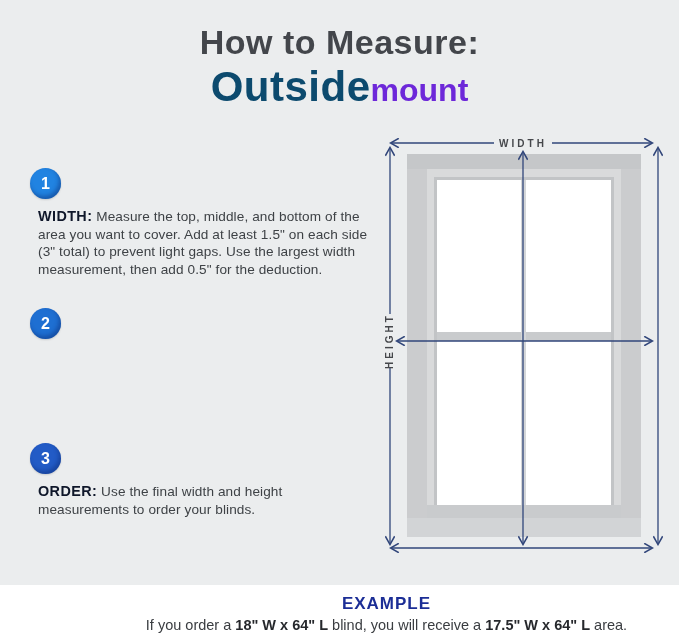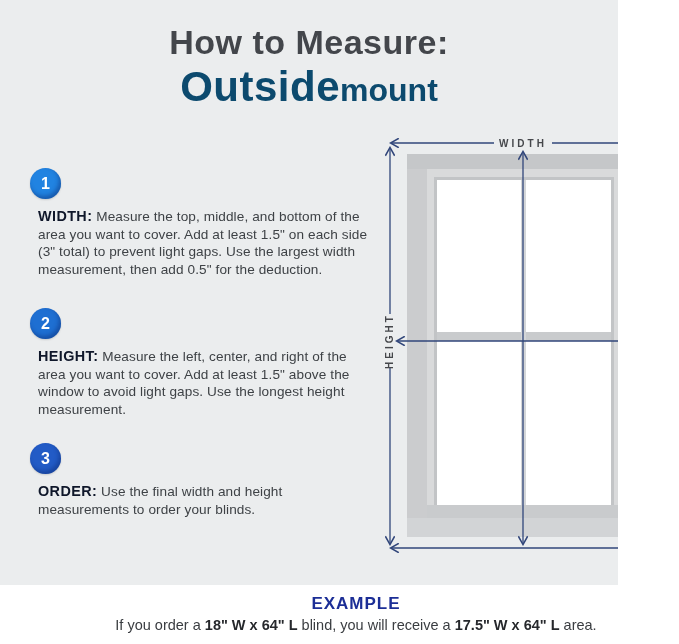--- a/index.html
+++ b/index.html
@@ -1,27 +1,27 @@
 <!DOCTYPE html>
 <html><head>
 <meta charset="utf-8">
 <style>
   html,body{margin:0;padding:0;}
   body{font-family:"Liberation Sans", sans-serif;}
   .canvas{
-    position:relative;width:618px;height:644px;
+    position:relative;width:679px;height:644px;
     background:#ebedee;overflow:hidden;
   }
 
   
   .title-block{position:absolute;top:24px;left:0;width:100%;text-align:center;line-height:1.08;}
   .title-line1{font-size:34px;font-weight:700;color:#43464b;letter-spacing:.5px;}
   .title-line2{margin-top:3px;}
   .title-highlight{font-size:42px;font-weight:800;color:#0c4a6e;letter-spacing:.5px;}
-  .title-suffix{font-size:32px;font-weight:600;color:#0c4a6e;}
+  .title-suffix{font-size:32px;font-weight:600;color:#6d28d9;}
 
   
   .step{position:absolute;left:30px;width:342px;}
   .step-1{top:168px;}
   .step-2{top:308px;}
   .step-3{top:443px;}
   .step-circle{
     width:31px;height:31px;border-radius:50%;
     color:#fff;font-size:16px;font-weight:700;
     display:flex;align-items:center;justify-content:center;
@@ -64,21 +64,20 @@
     <div class="title-line2"><span class="title-highlight">Outside</span><span class="title-suffix">mount</span></div>
   </div>
 
   <div class="step step-1">
     <div class="step-circle circle-blue-1">1</div>
     <p class="step-text"><span class="step-lead">WIDTH:</span> <span>Measure the top, middle, and bottom of the area you want to cover. Add at least 1.5" on each side (3" total) to prevent light gaps. Use the largest width measurement, then add 0.5" for the deduction.</span></p>
   </div>
 
   <div class="step step-2">
     <div class="step-circle circle-blue-2">2</div>
-    <p class="step-text"><span class="step-lead">HEIGHT:</span> <span>Measure the left, center, and right of the area you want to cover. Add at least 1.5" above the window to avoid light gaps. Use the longest height measurement.</span></p>
   </div>
 
   <div class="step step-3">
     <div class="step-circle circle-blue-3">3</div>
     <p class="step-text"><span class="step-lead">ORDER:</span> <span>Use the final width and height measurements to order your blinds.</span></p>
   </div>
 
   <svg class="diagram-svg" width="679" height="644" viewBox="0 0 679 644" xmlns="http://www.w3.org/2000/svg">
     <defs>
       <marker id="ah" viewBox="0 0 10 10" refX="8.5" refY="5" markerWidth="8" markerHeight="8" orient="auto-start-reverse">

